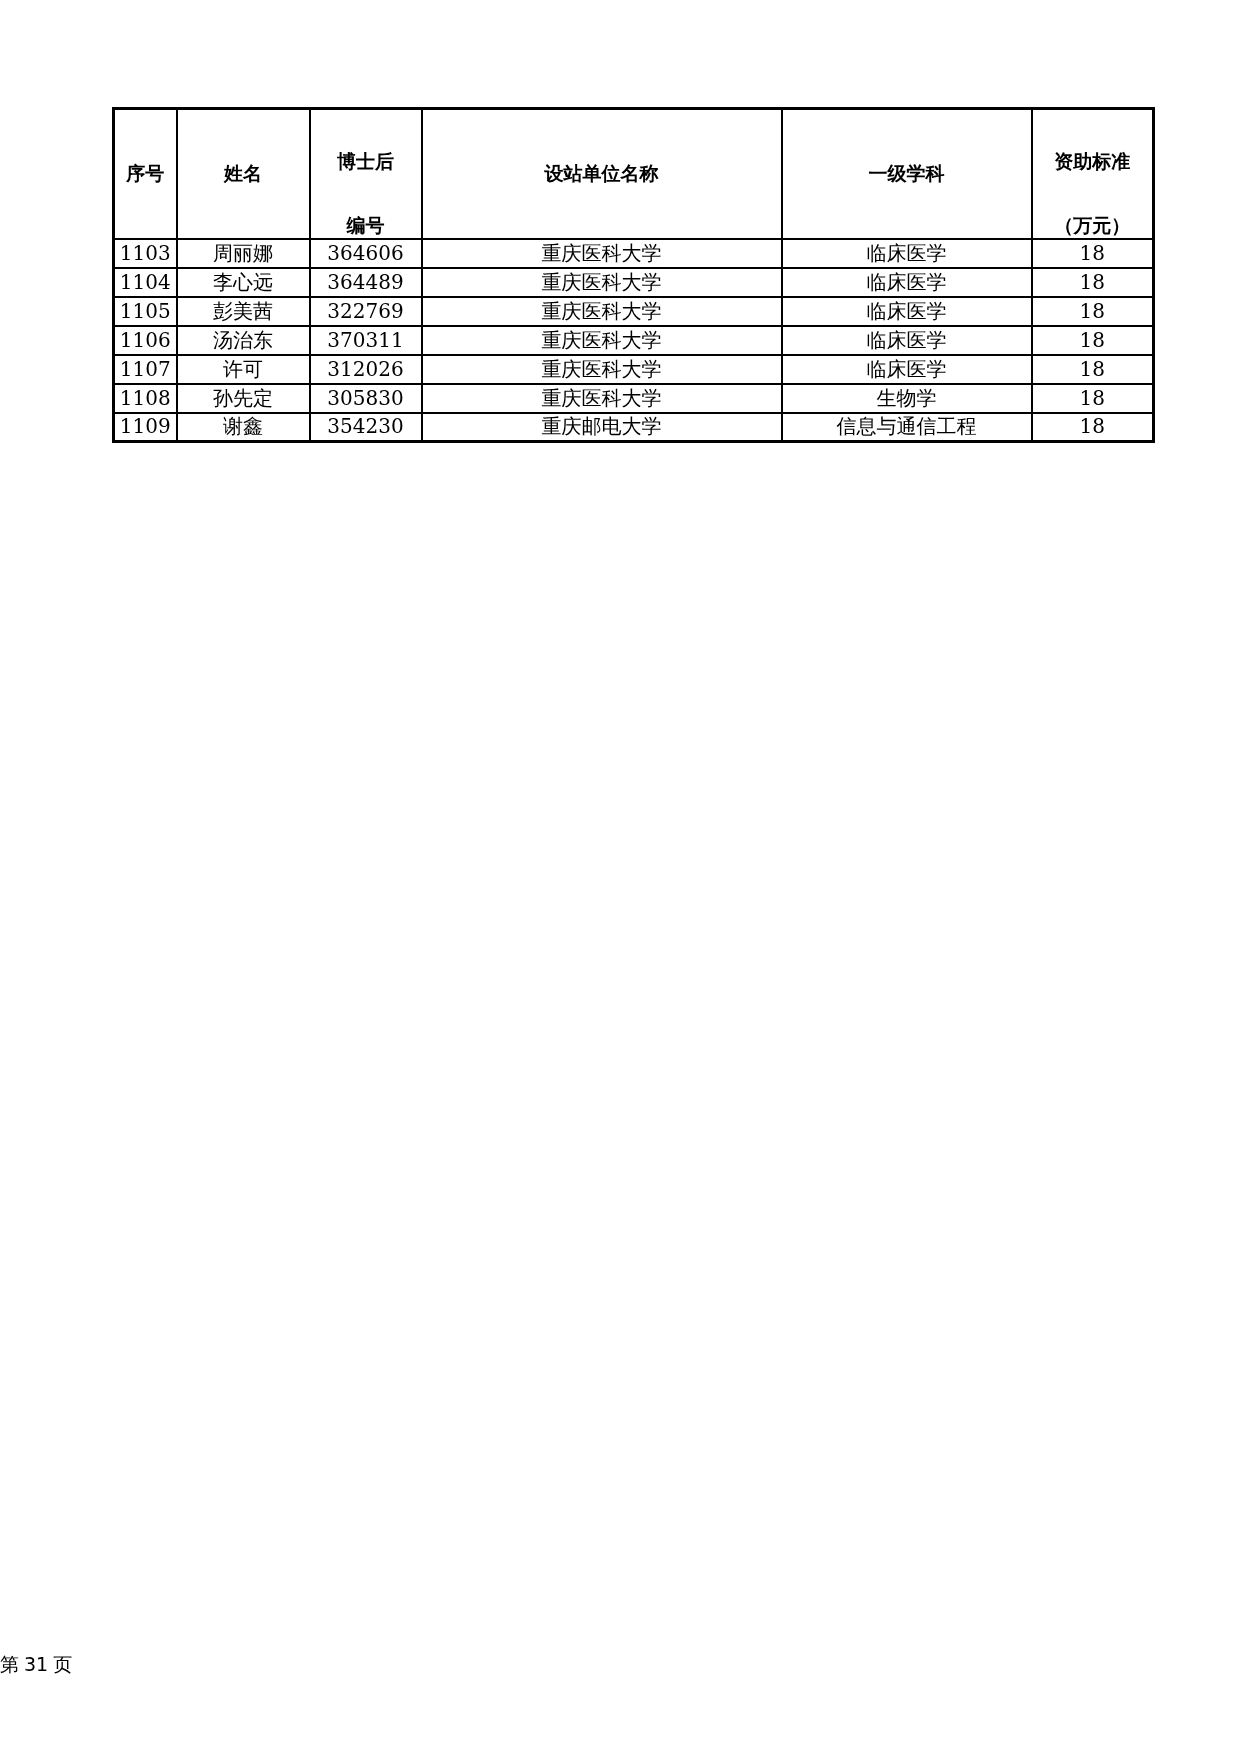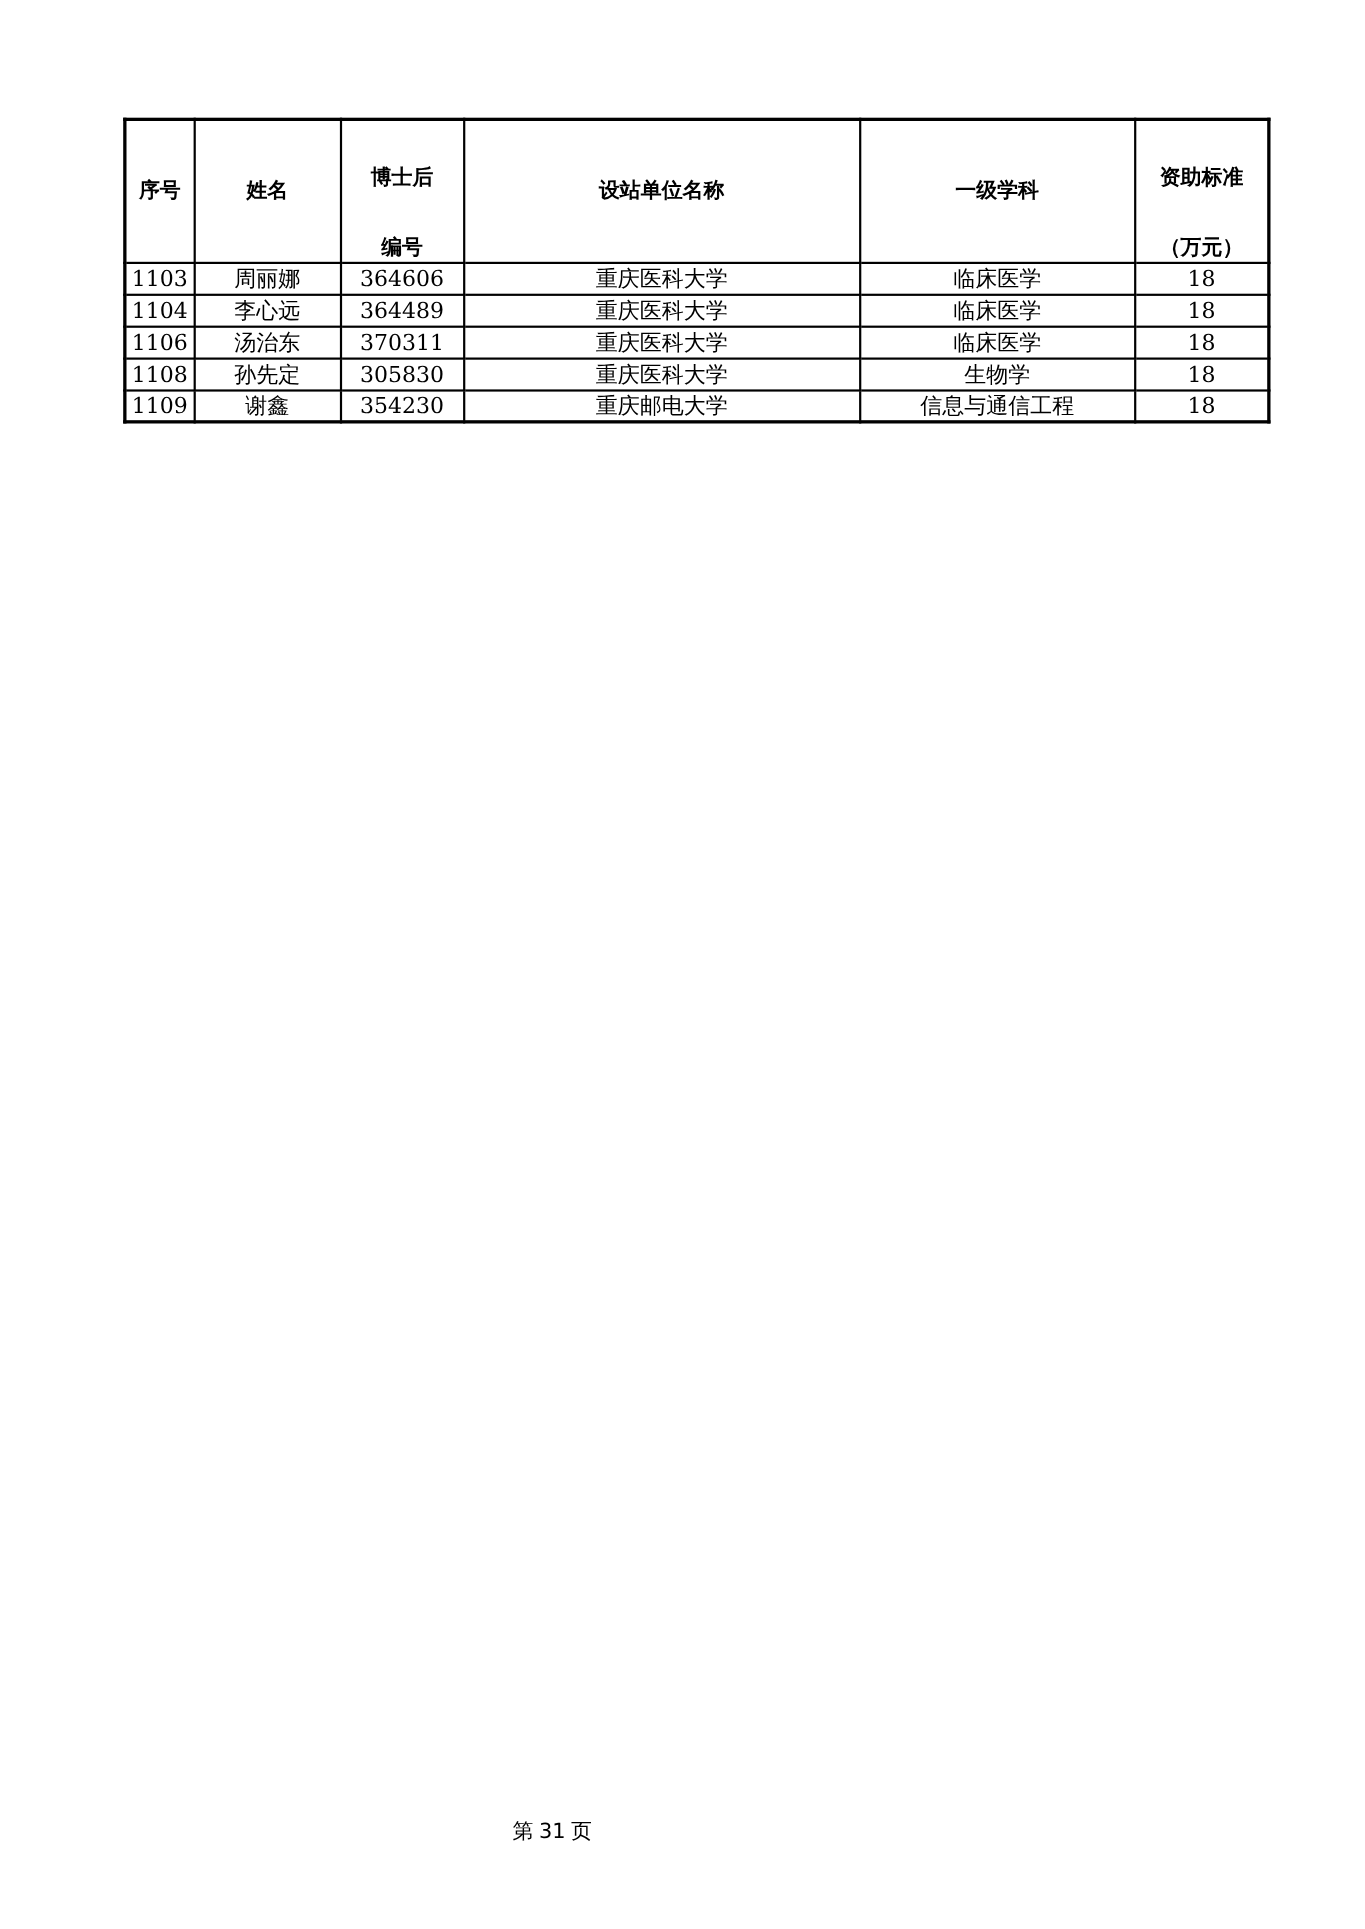--- a/index.html
+++ b/index.html
@@ -45,21 +45,20 @@
   table.roster td {
     font-weight: normal;
     font-size: 20px;
   }
   .hdr-two-line span { display: block; line-height: 1.25; margin-top: 40px; }
   .page-footer {
     position: absolute;
     left: 0;
     top: 1652px;
     width: 1004px;
-    text-align: center;
     font-size: 19px;
     color: #000000;
   }
   .page-footer .pg-num {
     font-family: "DejaVu Sans", "Liberation Sans", sans-serif;
     padding: 0 5px;
   }
 </style>
 </head>
 <body>
@@ -102,23 +101,39 @@
       </tr>
       <tr>
         <td>1104</td>
         <td>李心远</td>
         <td>364489</td>
         <td>重庆医科大学</td>
         <td>临床医学</td>
         <td>18</td>
       </tr>
       <tr>
+        <td>1105</td>
+        <td>彭美茜</td>
+        <td>322769</td>
+        <td>重庆医科大学</td>
+        <td>临床医学</td>
+        <td>18</td>
+      </tr>
+      <tr>
         <td>1106</td>
         <td>汤治东</td>
         <td>370311</td>
+        <td>重庆医科大学</td>
+        <td>临床医学</td>
+        <td>18</td>
+      </tr>
+      <tr>
+        <td>1107</td>
+        <td>许可</td>
+        <td>312026</td>
         <td>重庆医科大学</td>
         <td>临床医学</td>
         <td>18</td>
       </tr>
       <tr>
         <td>1108</td>
         <td>孙先定</td>
         <td>305830</td>
         <td>重庆医科大学</td>
         <td>生物学</td>

